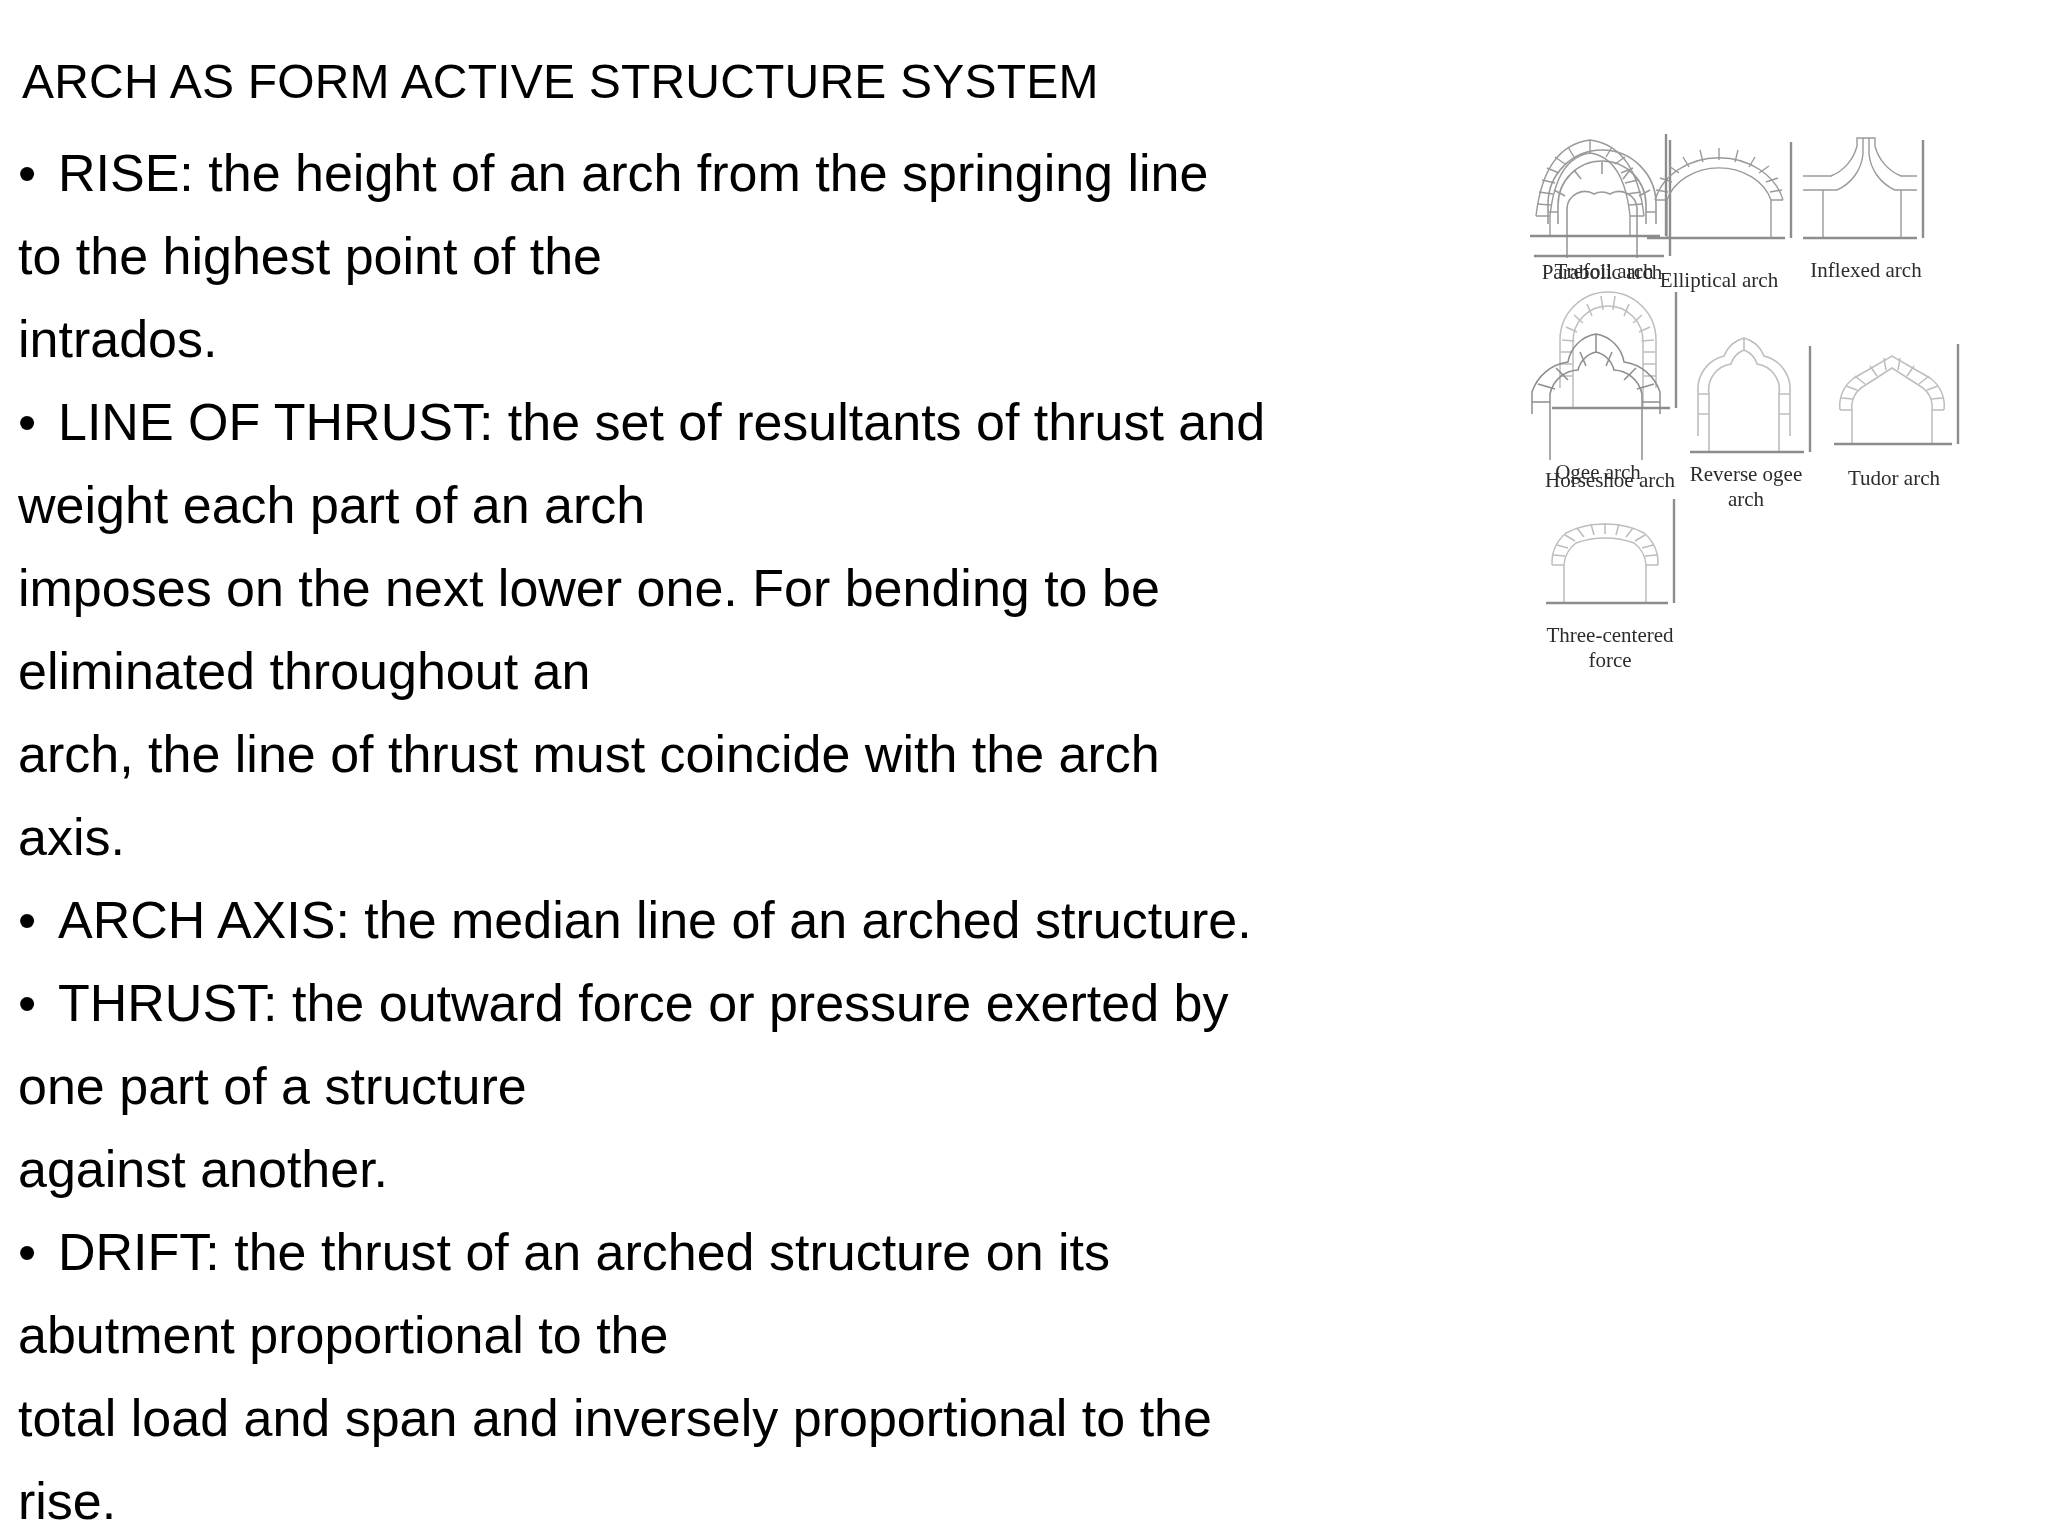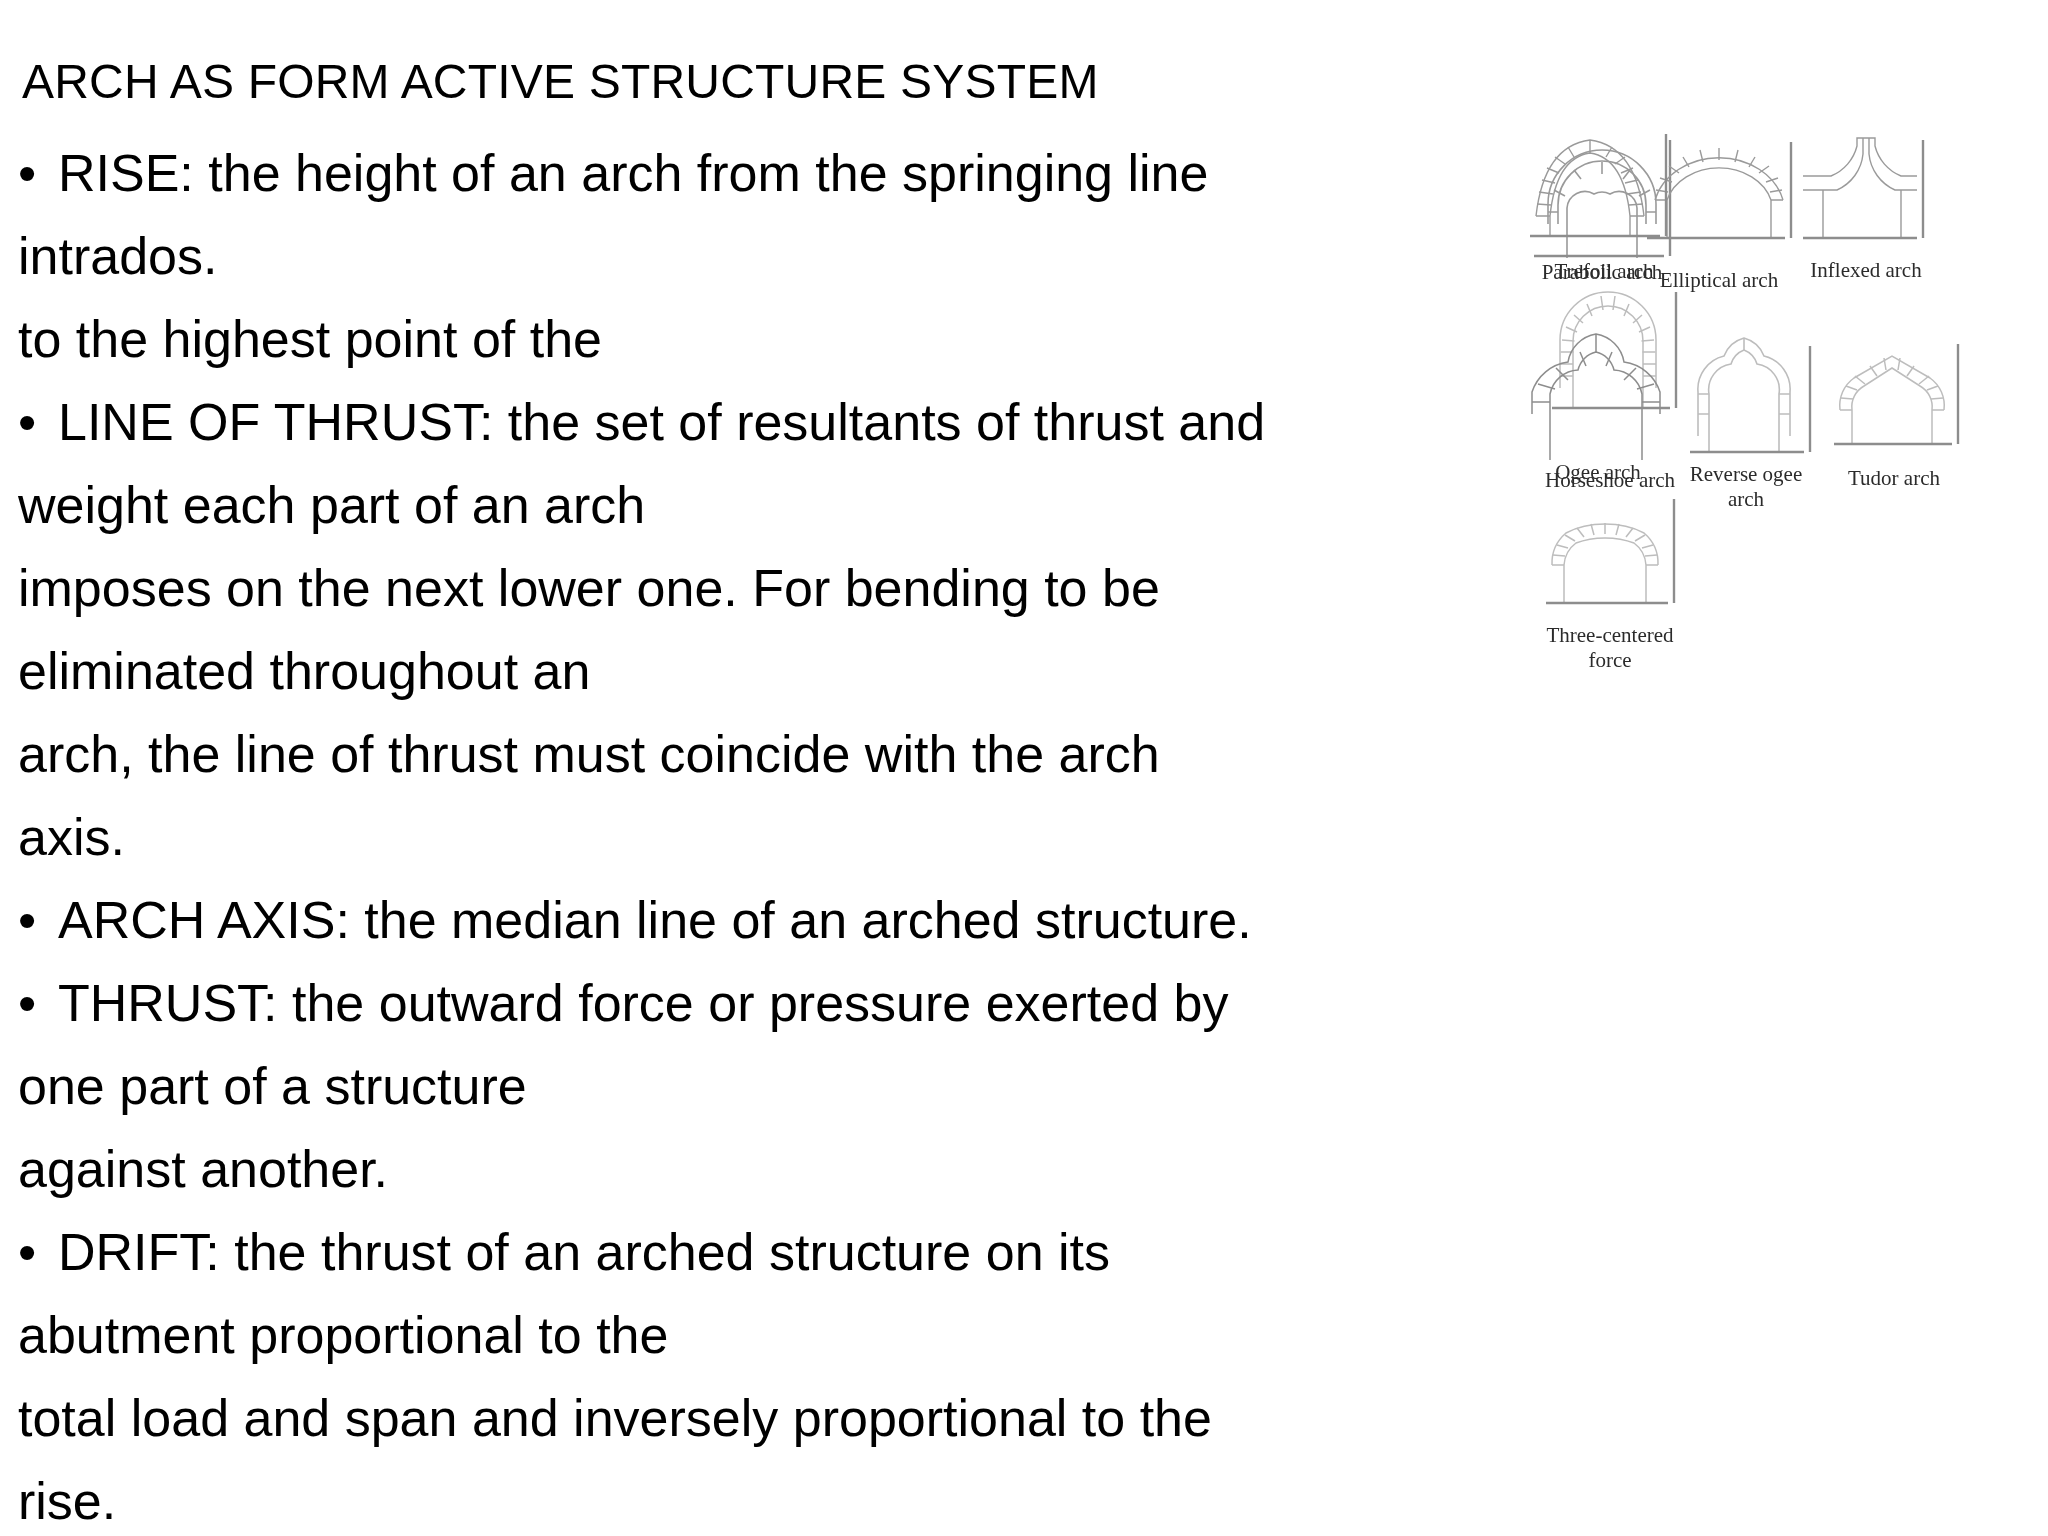--- a/index.html
+++ b/index.html
@@ -93,22 +93,22 @@
   #arch-row-3 { left: 115px; top": 0; top: 380px; }
   #arch-row-4 { left: 128px; top: 560px; }
 </style>
 </head>
 <body>
 
 <h1 id="slide-title">ARCH AS FORM ACTIVE STRUCTURE SYSTEM</h1>
 
 <div id="body-text">
   <div class="text-line bullet">RISE: the height of an arch from the springing line</div>
+  <div class="text-line cont">to the highest point of the</div>
   <div class="text-line cont">intrados.</div>
-  <div class="text-line cont">to the highest point of the</div>
   <div class="text-line bullet">LINE OF THRUST: the set of resultants of thrust and</div>
   <div class="text-line cont">weight each part of an arch</div>
   <div class="text-line cont">imposes on the next lower one. For bending to be</div>
   <div class="text-line cont">eliminated throughout an</div>
   <div class="text-line cont">arch, the line of thrust must coincide with the arch</div>
   <div class="text-line cont">axis.</div>
   <div class="text-line bullet">ARCH AXIS: the median line of an arched structure.</div>
   <div class="text-line bullet">THRUST: the outward force or pressure exerted by</div>
   <div class="text-line cont">one part of a structure</div>
   <div class="text-line cont">against another.</div>

